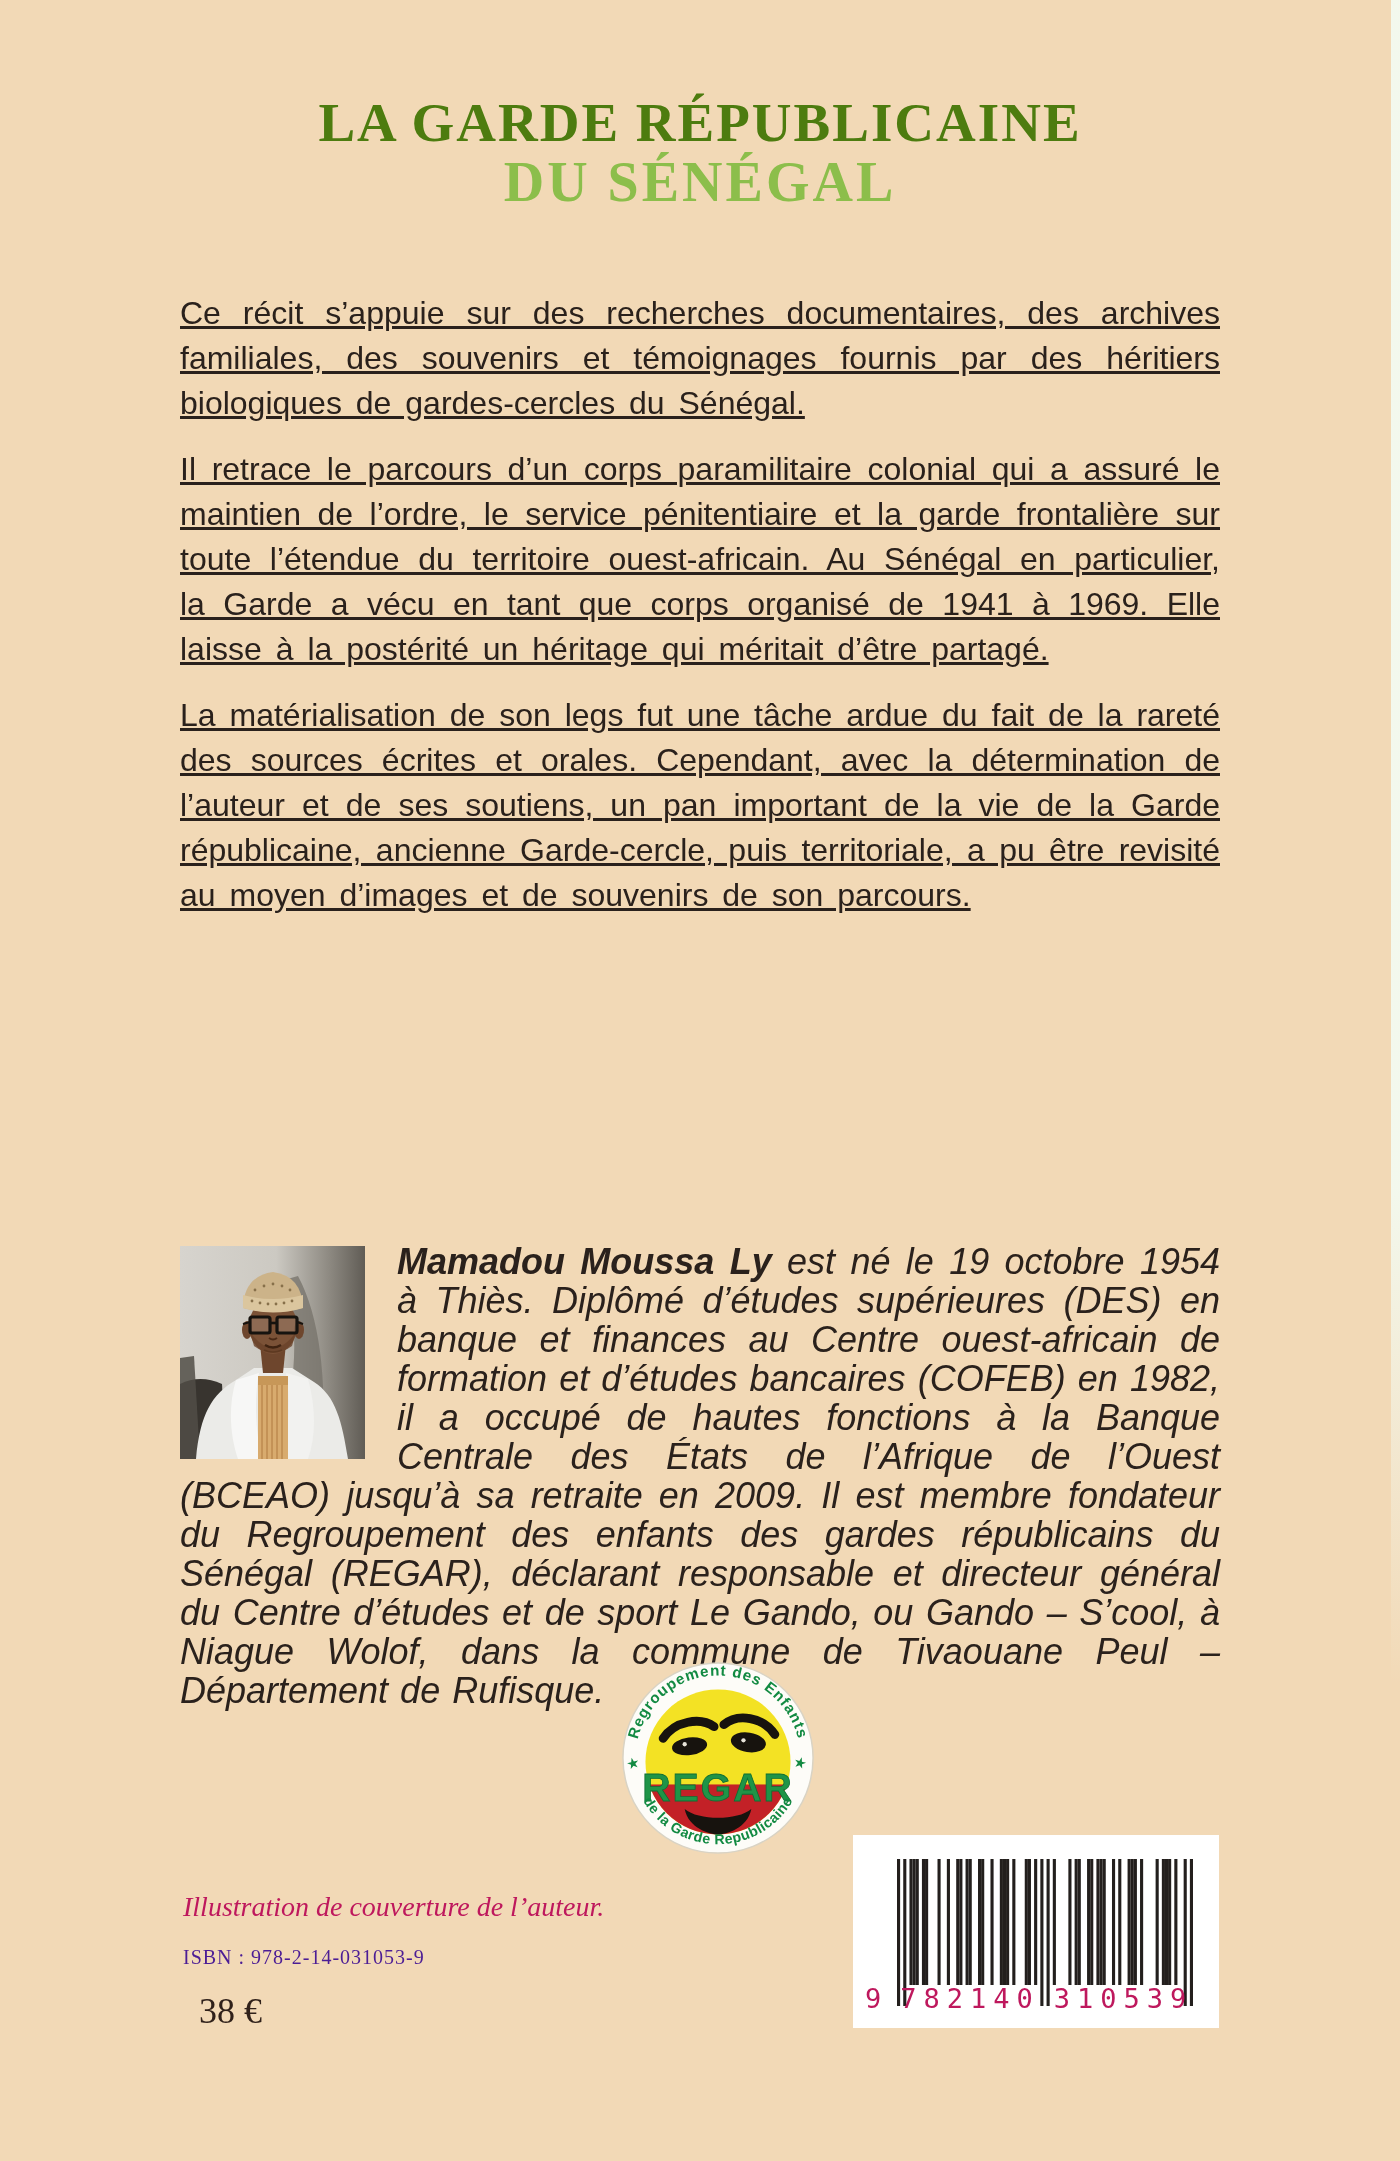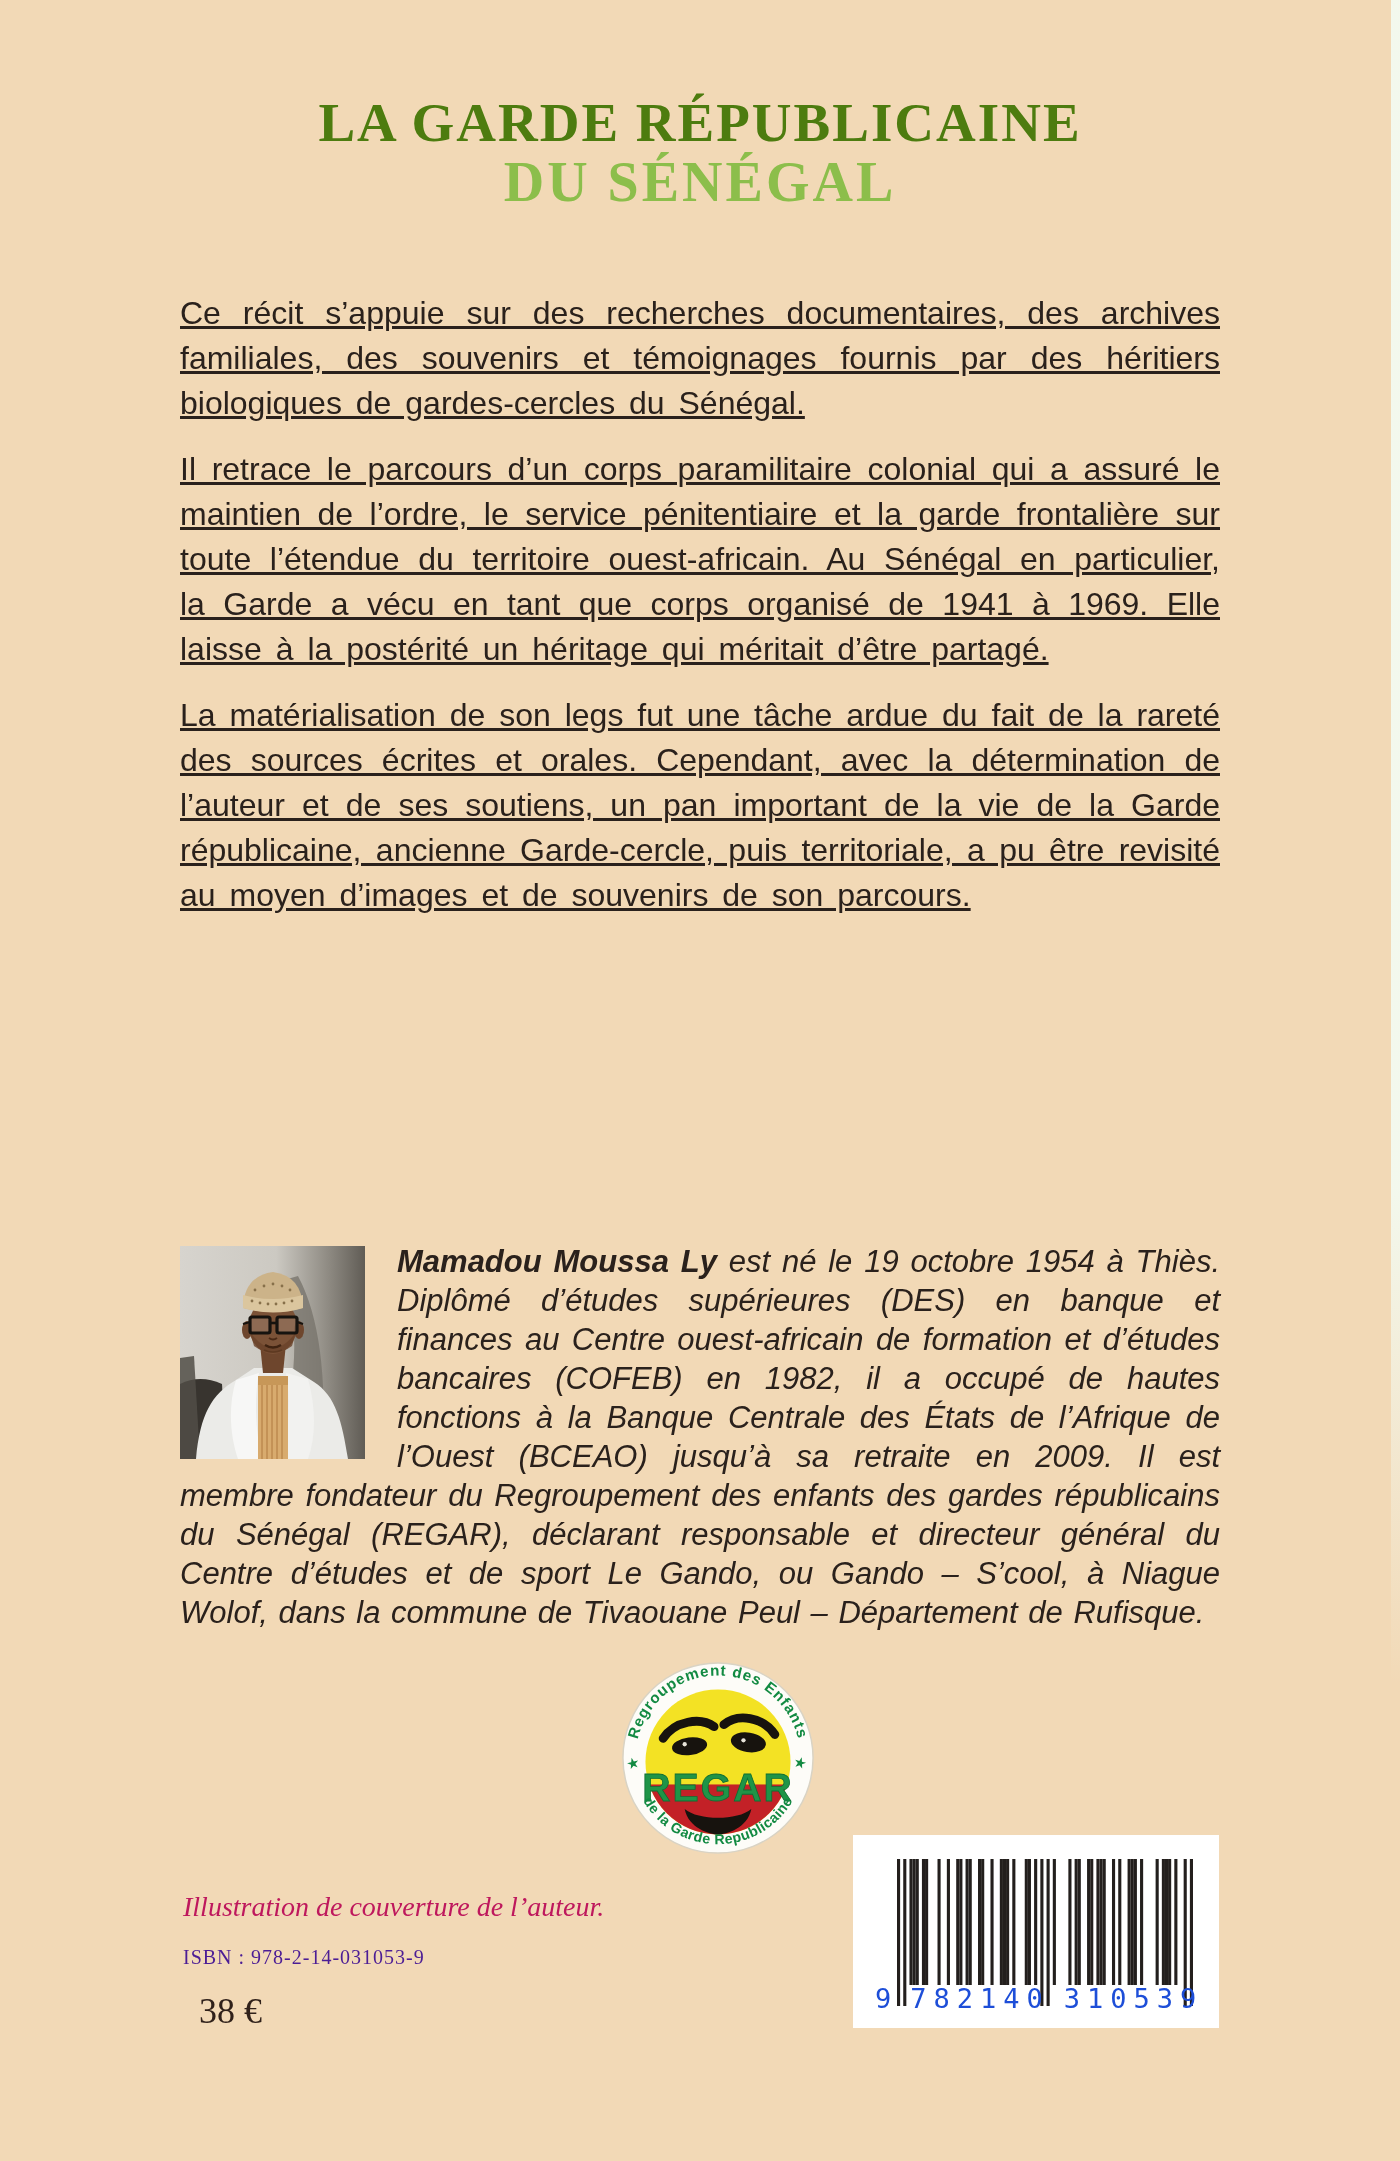--- a/index.html
+++ b/index.html
@@ -21,39 +21,39 @@
   }
   .title1{top:94px;font-size:55px;letter-spacing:2px;color:#4d7c0f;}
   .title2{top:153px;font-size:56px;letter-spacing:3px;color:#8cbe4b;}
   .synopsis{
     position:absolute;left:180px;top:291px;width:1040px;
     font-size:32px;line-height:45px;text-align:justify;word-spacing:5px;text-decoration:underline;
   }
   .synopsis p{margin:0 0 21px 0;}
   .bio{
     position:absolute;left:180px;top:1242px;width:1040px;
-    font-style:italic;font-size:31px;line-height:39px;text-align:justify;
+    font-style:italic;font-size:36px;line-height:39px;text-align:justify;
     word-spacing:2px;
   }
   .bio p{margin:0;}
   .bio .photo{
     float:left;width:185px;height:213px;margin:4px 32px 10px 0;
   }
   .bio .photo svg{display:block;width:100%;height:100%;}
   .logo{position:absolute;left:620px;top:1658px;width:196px;height:200px;}
   .logo svg{display:block;width:100%;height:100%;}
   .barcode{
     position:absolute;left:853px;top:1835px;width:366px;height:193px;
     background:#ffffff;
   }
   .barcode svg{position:absolute;left:44px;top:24px;width:296px;height:147px;fill:#231f1d;}
   .bc-digits{
-    position:absolute;left:22px;top:148px;white-space:nowrap;
+    position:absolute;left:12px;top:148px;white-space:nowrap;
     font-family:"DejaVu Sans Mono",monospace;font-size:27px;
-    letter-spacing:7px;color:#1d4ed8;
+    letter-spacing:7px;color:#be185d;
   }
   .bc-digits .g1{margin-right:12px;}
   .bc-digits .g2{margin-right:14px;}
   .credit{
     position:absolute;left:183px;top:1891px;
     font-family:"Liberation Serif",serif;font-style:italic;
     font-size:28px;color:#be185d;
   }
   .isbn{
     position:absolute;left:183px;top:1946px;

